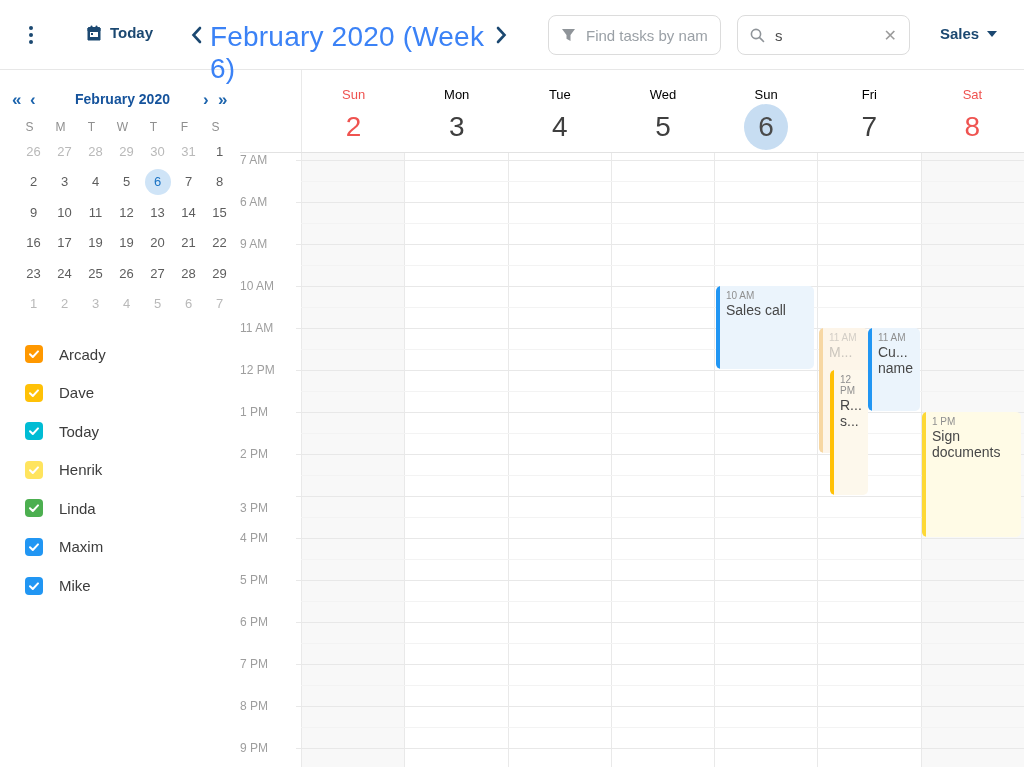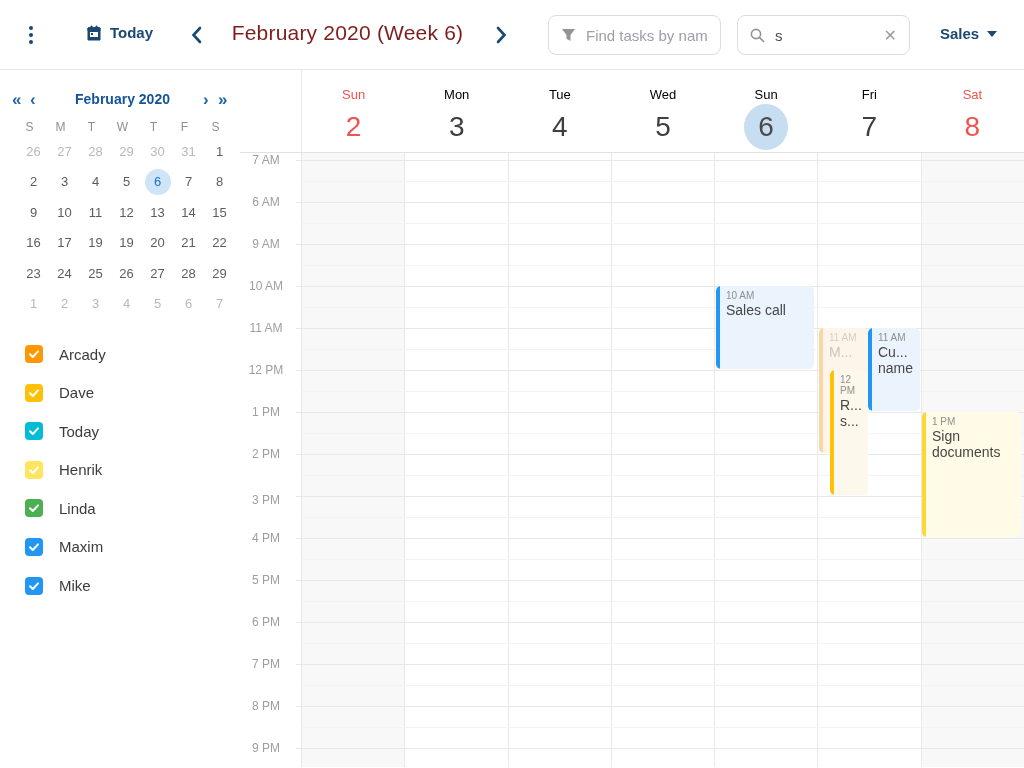--- a/index.html
+++ b/index.html
@@ -9,22 +9,22 @@
   
   .toolbar { position:absolute; left:0; top:0; width:1024px; height:70px;
              background:#fff; border-bottom:1px solid #e7e7e7; z-index:30; }
   .kebab { position:absolute; left:29px; top:26px; display:flex; flex-direction:column; gap:3px; cursor:pointer; }
   .kebab i { width:4px; height:4px; border-radius:50%; background:#1b4871; }
   .today-btn { position:absolute; left:86px; top:24px; display:flex; align-items:center; gap:8px;
                color:#1b4871; font-size:15px; font-weight:bold; cursor:pointer; }
   .nav-chevron { position:absolute; top:24px; width:22px; height:22px; display:flex;
                  align-items:center; justify-content:center; color:#1b4871; cursor:pointer; }
   .nav-prev { left:185px; } .nav-next { left:490px; }
-  .page-title { position:absolute; left:210px; top:21px; width:275px; text-align:center;
-                font-size:21px; color:#7f1d1d; letter-spacing:0.2px; }
+  .page-title { position:absolute; left:210px; top:21px; width:275px; 
+                font-size:28px; color:#3b82f6; letter-spacing:0.2px; }
   .pill-input { position:absolute; top:15px; width:173px; height:40px; border:1px solid #dcdcdc;
                 border-radius:8px; background:#fff; display:flex; align-items:center; padding:0 12px; }
   .pill-filter { left:548px; } .pill-search { left:737px; }
   .pill-input input { border:none; outline:none; flex:1; min-width:0; font-size:15px; color:#4b4b4b;
                       font-family:"Liberation Sans", sans-serif; background:transparent; }
   .pill-input input::placeholder { color:#9aa0a6; }
   .icon-gray { color:#8f9499; margin-right:10px; flex:none; display:flex; }
   .clear-x { color:#9b9b9b; font-size:16px; cursor:pointer; flex:none; padding-left:6px; }
   .week-select { position:absolute; left:940px; top:25px; display:flex; align-items:center; gap:8px;
                  color:#1b4871; font-size:15px; font-weight:bold; cursor:pointer; }
@@ -64,21 +64,21 @@
   .dh-num { margin:2px auto 0; width:44px; height:46px; line-height:46px; font-size:28px; color:#3f3f3f; border-radius:50%; }
   .dh-cell.weekend .dh-name, .dh-cell.weekend .dh-num { color:#EF5350; }
   .dh-cell.today .dh-num { background:#c7ddf2; color:#4a4a4a; }
 
   .grid { position:relative; height:614px; overflow:hidden; }
   .g-cols { position:absolute; left:61px; top:0; right:0; bottom:0; display:flex; border-left:1px solid #e9e9e9; }
   .g-col { flex:1; } .g-col + .g-col { border-left:1px solid #e9e9e9; }
   .g-col.weekend { background:#f8f8f8; }
   .hline { position:absolute; left:56px; right:0; height:1px; background:#e8e8e8; }
   .hhalf { position:absolute; left:61px; right:0; height:1px; background:#f3f3f3; }
-  .hlabel { position:absolute; left:0; width:52px; text-align:center; font-size:12px; color:#9e9e9e; line-height:14px; }
+  .hlabel { position:absolute; left:0; width:52px; text-align:left; font-size:12px; color:#9e9e9e; line-height:14px; }
 
   .event { position:absolute; border-radius:5px; padding:4px 4px 0 10px; overflow:hidden; cursor:pointer; }
   .event .bar { position:absolute; left:0; top:0; bottom:0; width:4px; border-radius:5px 0 0 5px; }
   .ev-time { font-size:10px; color:#8f8f8f; margin-bottom:1px; }
   .ev-title { font-size:14px; color:#474747; line-height:1.15; word-wrap:break-word; }
   .ev-blue  { background:#ebf4fc; } .ev-blue  .bar { background:#2196F3; }
   .ev-amber { background:#fdf8ec; } .ev-amber .bar { background:#FFC107; }
   .ev-yellow{ background:#fffbe6; } .ev-yellow .bar { background:#fdd835; }
   .ev-faded { background:#fdf5e9; } .ev-faded .bar { background:#f7d7a3; }
   .ev-faded .ev-time { color:#d3cec6; } .ev-faded .ev-title { color:#cbc6be; }
@@ -360,21 +360,21 @@
     <div class="hhalf" style="top:574px"></div>
 
     <div class="hlabel" style="top:0px">7 AM</div>
     <div class="hlabel" style="top:42px">6 AM</div>
     <div class="hlabel" style="top:84px">9 AM</div>
     <div class="hlabel" style="top:126px">10 AM</div>
     <div class="hlabel" style="top:168px">11 AM</div>
     <div class="hlabel" style="top:210px">12 PM</div>
     <div class="hlabel" style="top:252px">1 PM</div>
     <div class="hlabel" style="top:294px">2 PM</div>
-    <div class="hlabel" style="top:340px">3 PM</div>
+    <div class="hlabel" style="top:348px">3 PM</div>
     <div class="hlabel" style="top:378px">4 PM</div>
     <div class="hlabel" style="top:420px">5 PM</div>
     <div class="hlabel" style="top:462px">6 PM</div>
     <div class="hlabel" style="top:504px">7 PM</div>
     <div class="hlabel" style="top:546px">8 PM</div>
     <div class="hlabel" style="top:588px">9 PM</div>
 
     <div class="event ev-blue" style="left:476px; top:133px; width:98px; height:83px; z-index:2">
       <span class="bar"></span>
       <div class="ev-time">10 AM</div>

